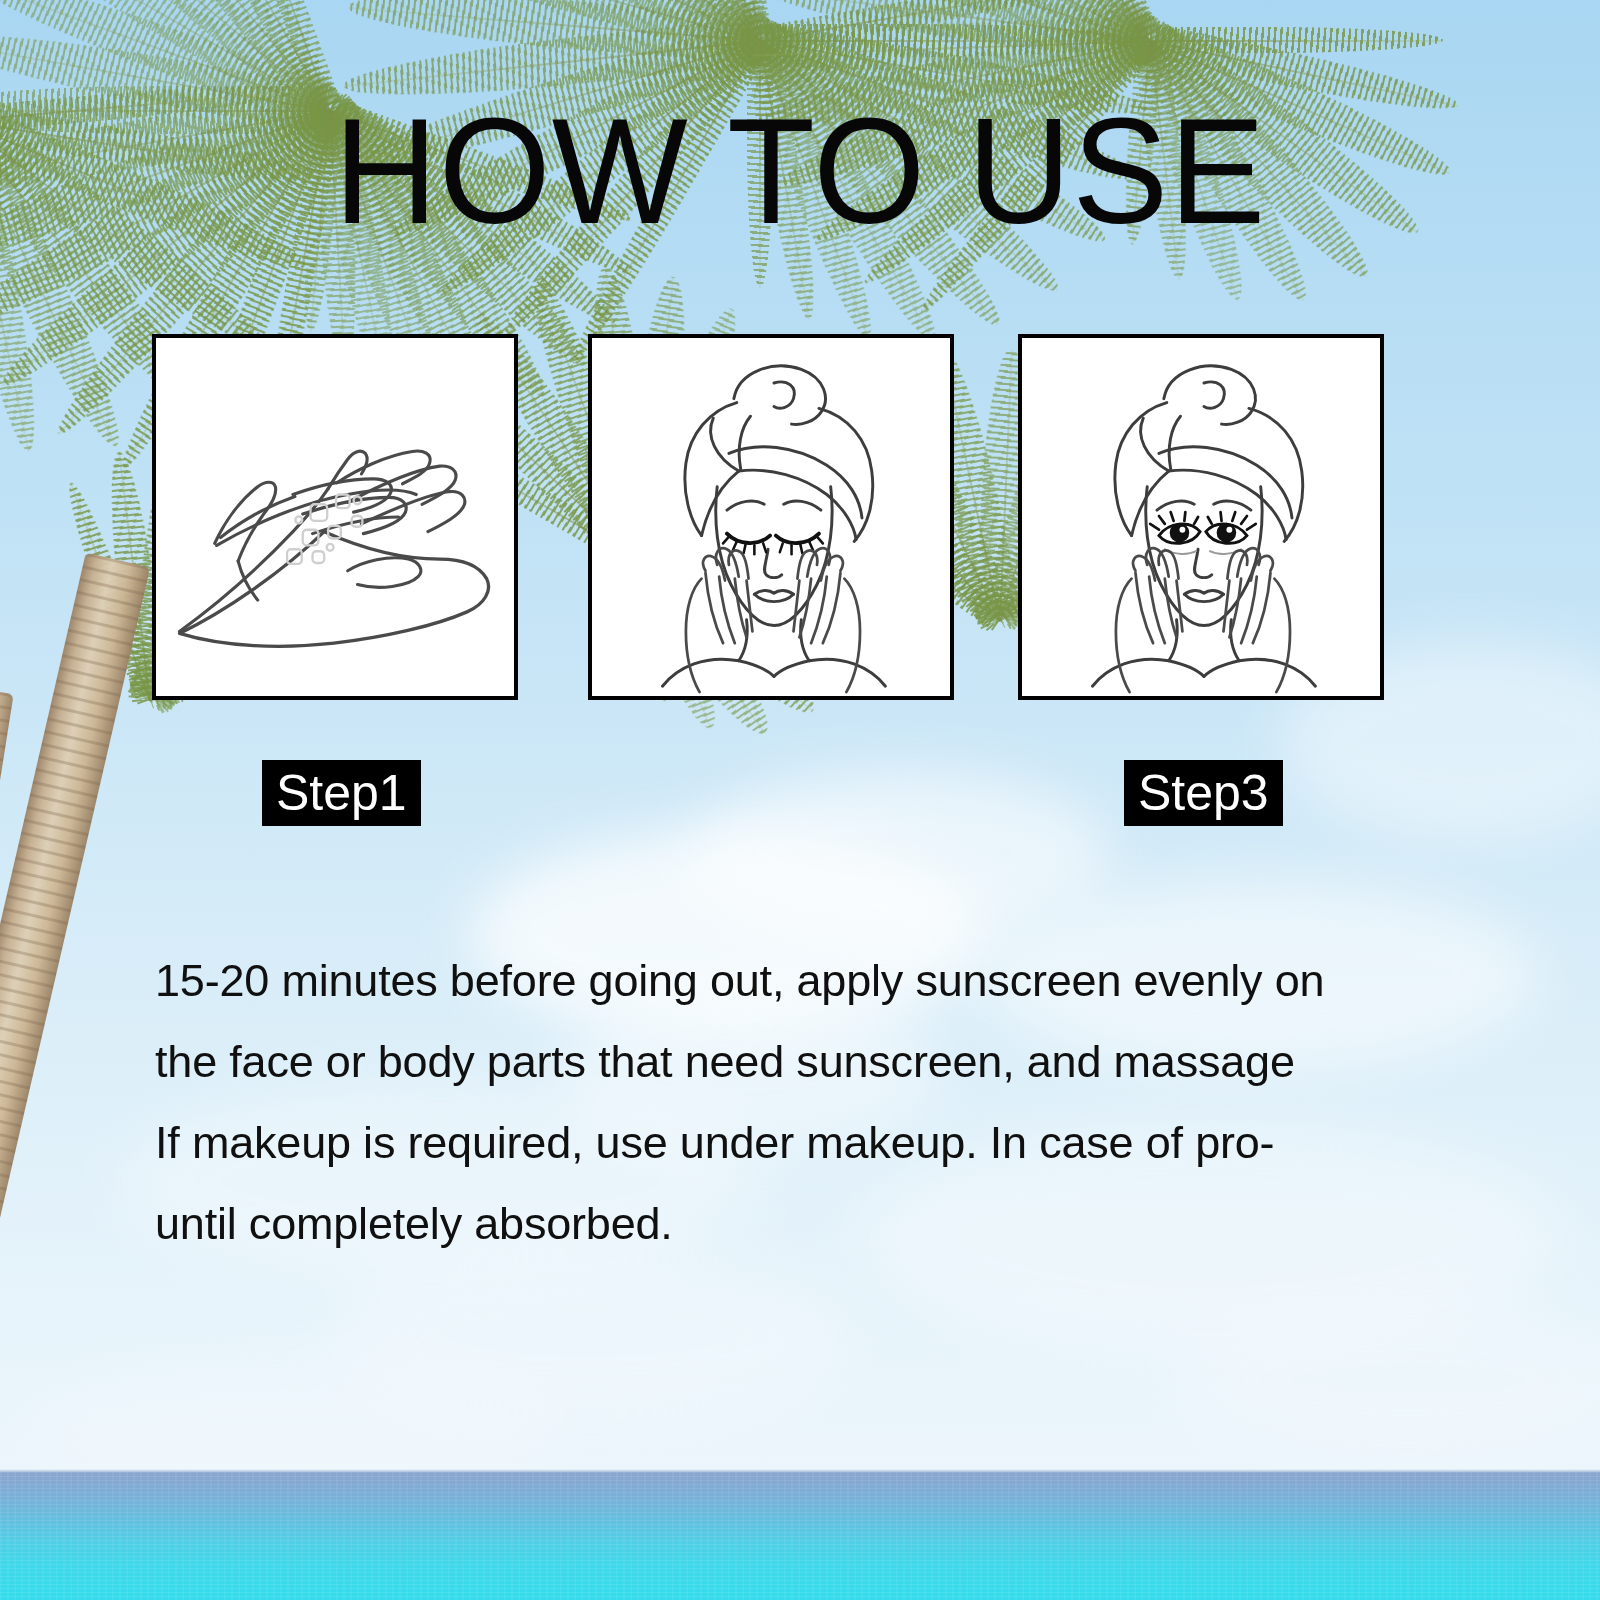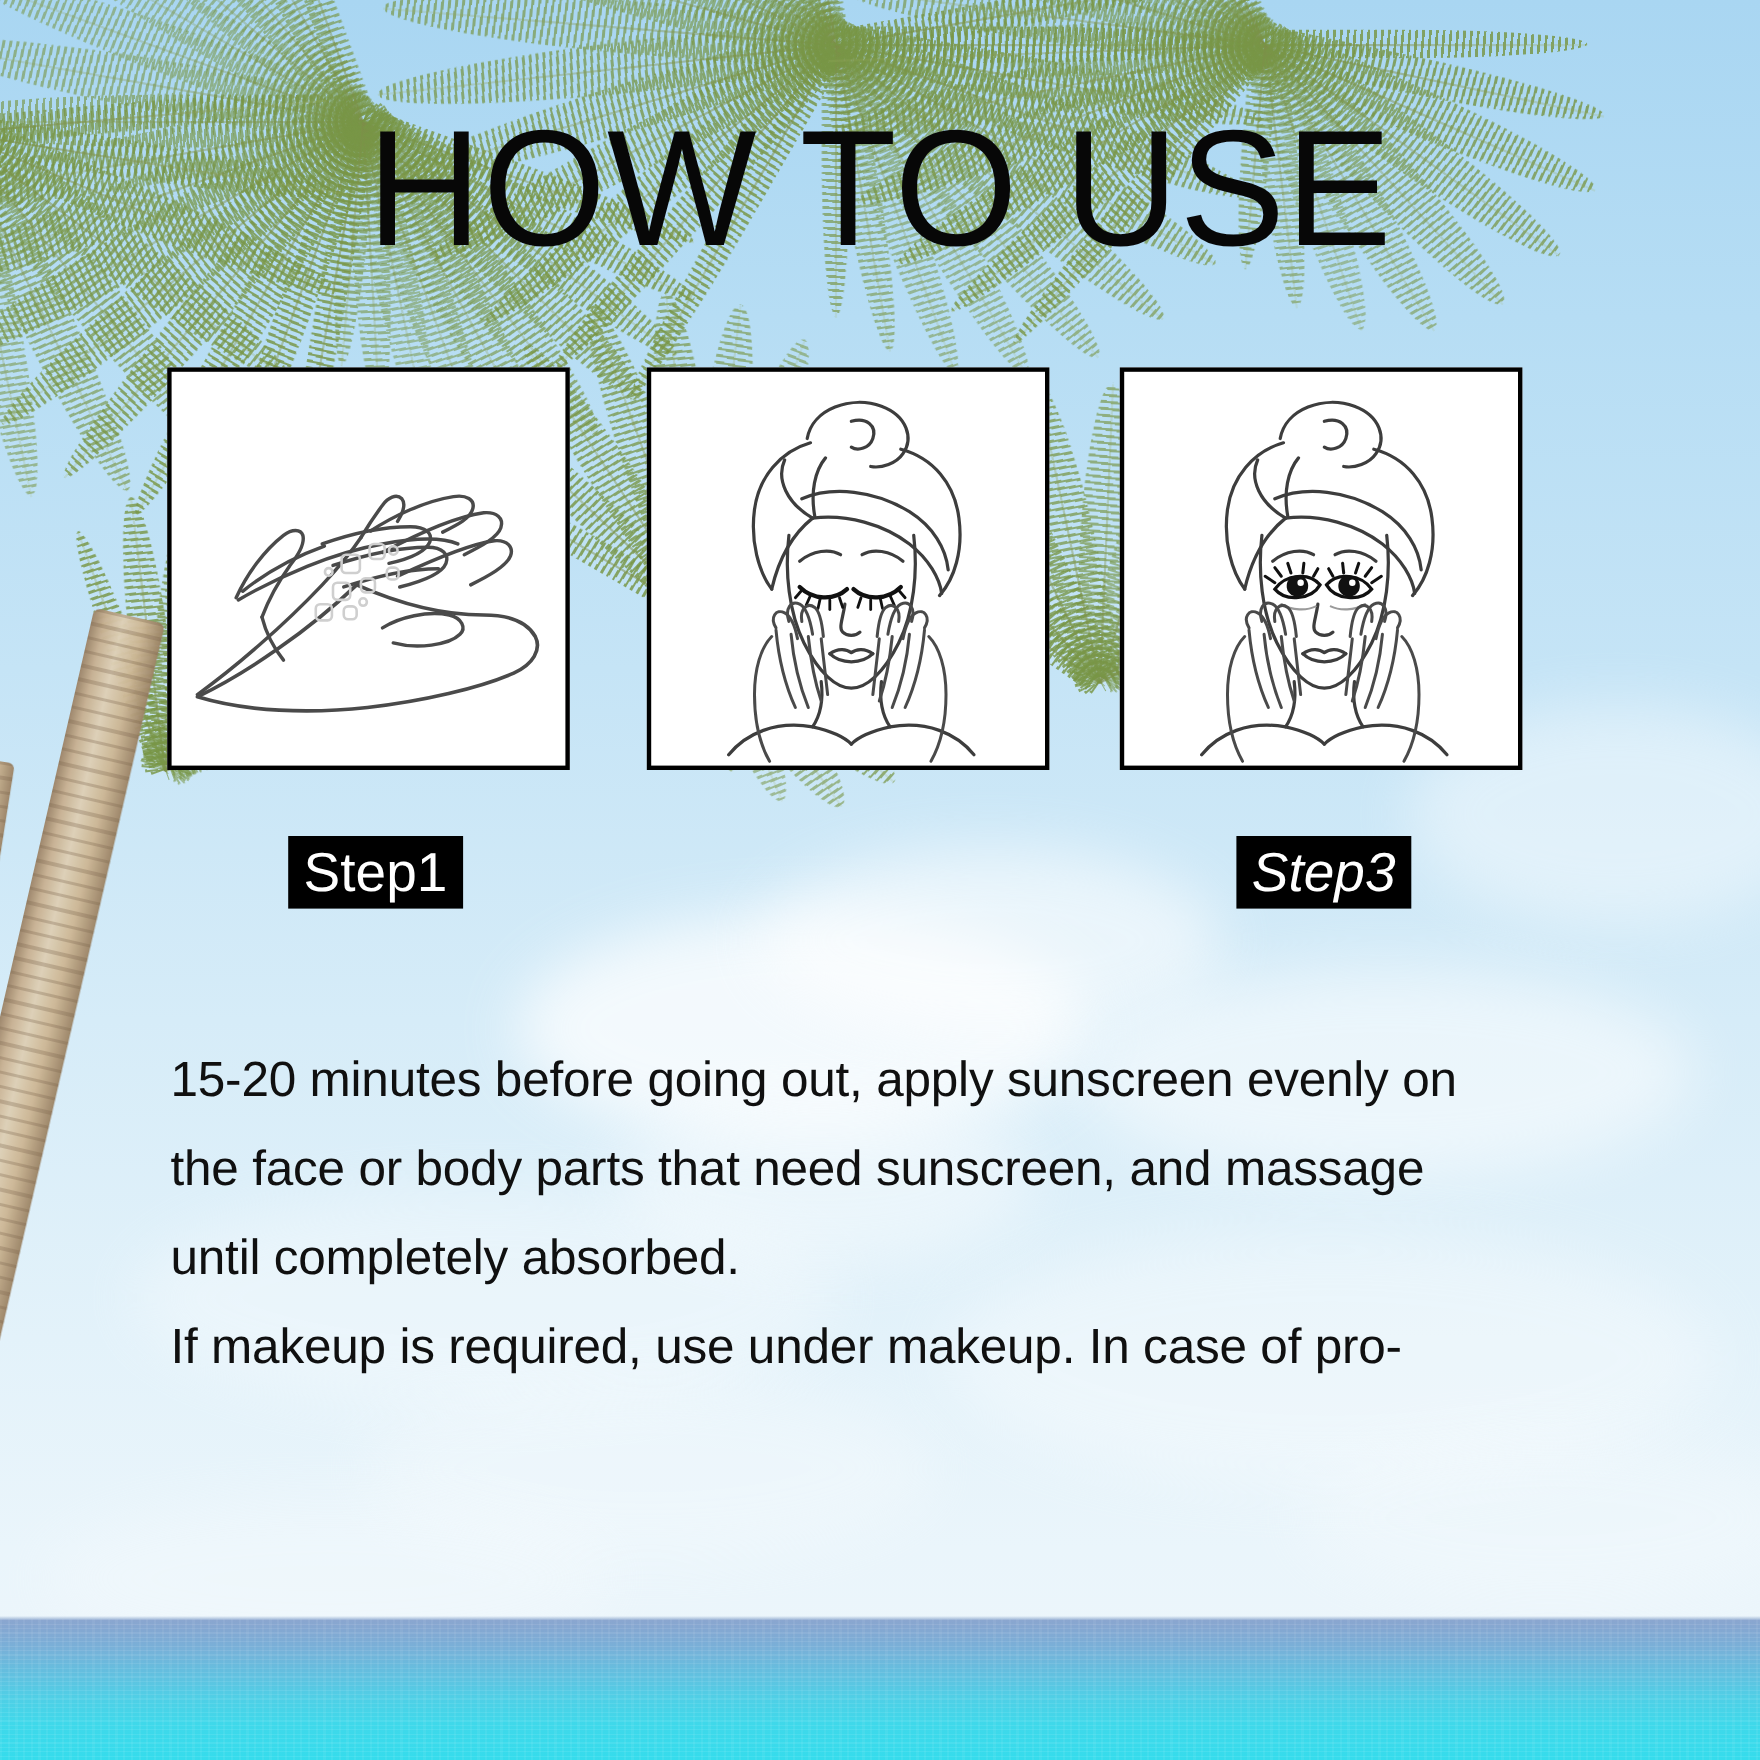--- a/index.html
+++ b/index.html
@@ -127,21 +127,21 @@
     position:absolute;top:0;height:66px;
     background:#000000;color:#ffffff;
     font-family:"Liberation Sans", sans-serif;
     font-size:50px;line-height:66px;
     padding:0 14px;
     white-space:nowrap;
     letter-spacing:0px;
   }
   .lbl-1{left:262px;}
   .lbl-2{left:684px;}
-  .lbl-3{left:1124px;font-style:italic;}
+  .lbl-3{left:1124px;}
 
   
   .body-copy{
     position:absolute;left:155px;top:940px;width:1260px;
     font-family:"Liberation Sans", sans-serif;
     font-size:45px;
     line-height:81px;
     color:#101010;
     letter-spacing:-.2px;
   }
@@ -597,17 +597,17 @@
   </div>
 
   <div class="labels">
     <div class="lbl lbl-1">Step1</div>
     <div class="lbl lbl-3">Step3</div>
   </div>
 
   <div class="body-copy">
     <p>15-20 minutes before going out, apply sunscreen evenly on</p>
     <p>the face or body parts that need sunscreen, and massage</p>
+    <p>If makeup is required, use under makeup. In case of pro-</p>
     <p>until completely absorbed.</p>
-    <p>If makeup is required, use under makeup. In case of pro-</p>
   </div>
 
 </div>
 
 </body></html>

